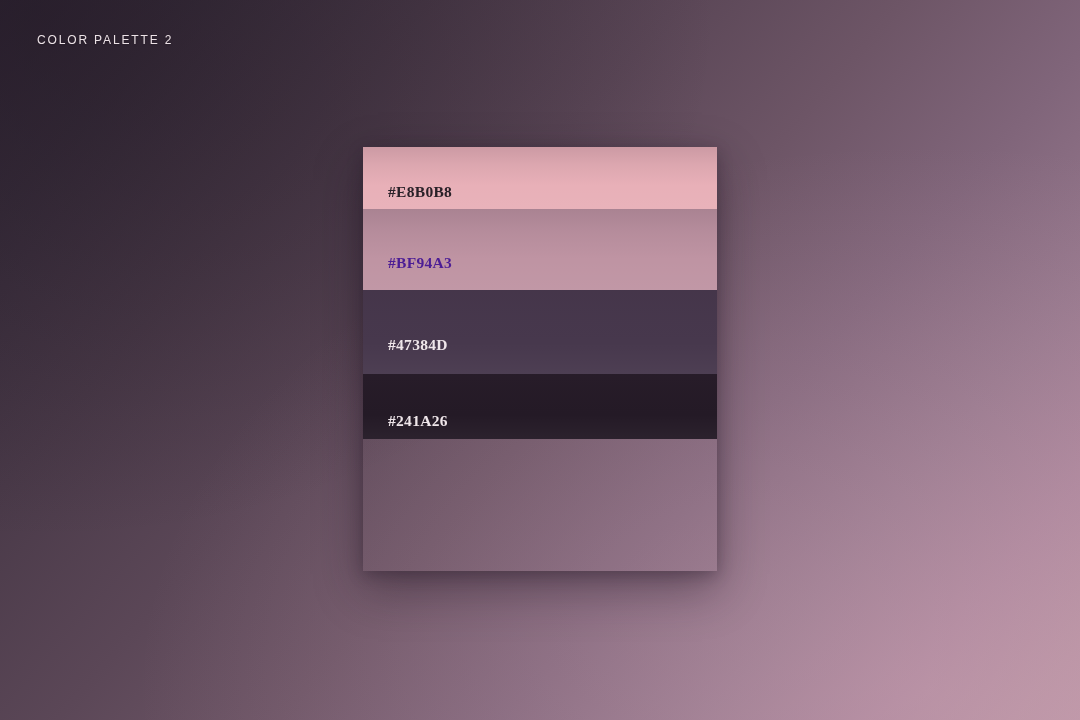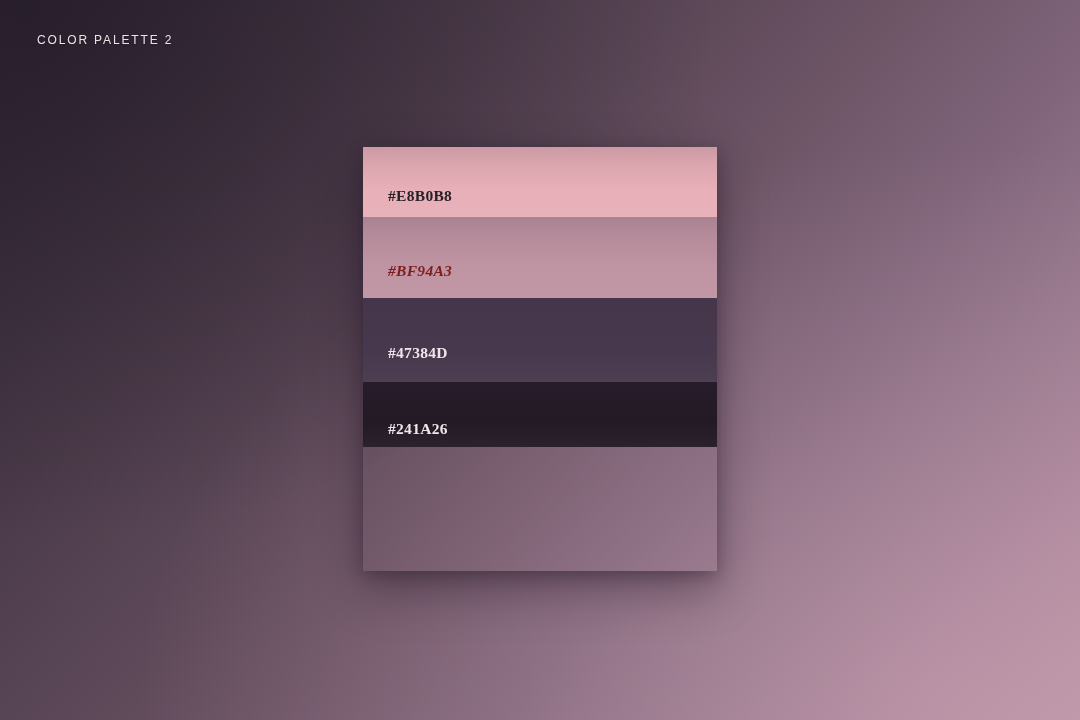--- a/index.html
+++ b/index.html
@@ -105,21 +105,21 @@
     margin-left: 25px;
     font-family: "Liberation Serif", "DejaVu Serif", serif;
     font-size: 15.5px;
     font-weight: 700;
     letter-spacing: 0.3px;
     white-space: nowrap;
   }
 
   
   .swatch-1 { height: 93px; }
-  .swatch-2 { height: 70px; text-align: center; }
+  .swatch-2 { height: 62px; text-align: center; }
   .swatch-3 { height: 81px; }
   .swatch-4 { height: 84px; }
   .swatch-5 { height: 65px; }
 
   
   .swatch-1 .swatch-label { margin-top: 26px; }
   .swatch-2 .swatch-label { margin-top: 28px; }
   .swatch-3 .swatch-label { margin-top: 26px; }
   .swatch-4 .swatch-label { margin-top: 26px; }
   .swatch-5 .swatch-label { margin-top: 28px; }
@@ -132,21 +132,21 @@
   <div id="palette-title">COLOR PALETTE 2</div>
 
   <div id="palette-card">
 
 
     <div class="swatch swatch-2" style="background-color: rgb(232, 176, 184);">
       <span class="swatch-label" style="color: rgb(42, 33, 40);">#E8B0B8</span>
     </div>
 
     <div class="swatch swatch-3" style="background-color: rgb(191, 148, 163);">
-      <span class="swatch-label" style="color: #7f1d1d; font-style: italic;">#BF94A3</span>
+      <span class="swatch-label" style="color: #4c1d95;">#BF94A3</span>
     </div>
 
     <div class="swatch swatch-4" style="background-color: rgb(71, 56, 77);">
       <span class="swatch-label" style="color: rgb(239, 230, 234);">#47384D</span>
     </div>
 
     <div class="swatch swatch-5" style="background-color: rgb(36, 26, 38);">
       <span class="swatch-label" style="color: rgb(239, 230, 234);">#241A26</span>
     </div>
 

